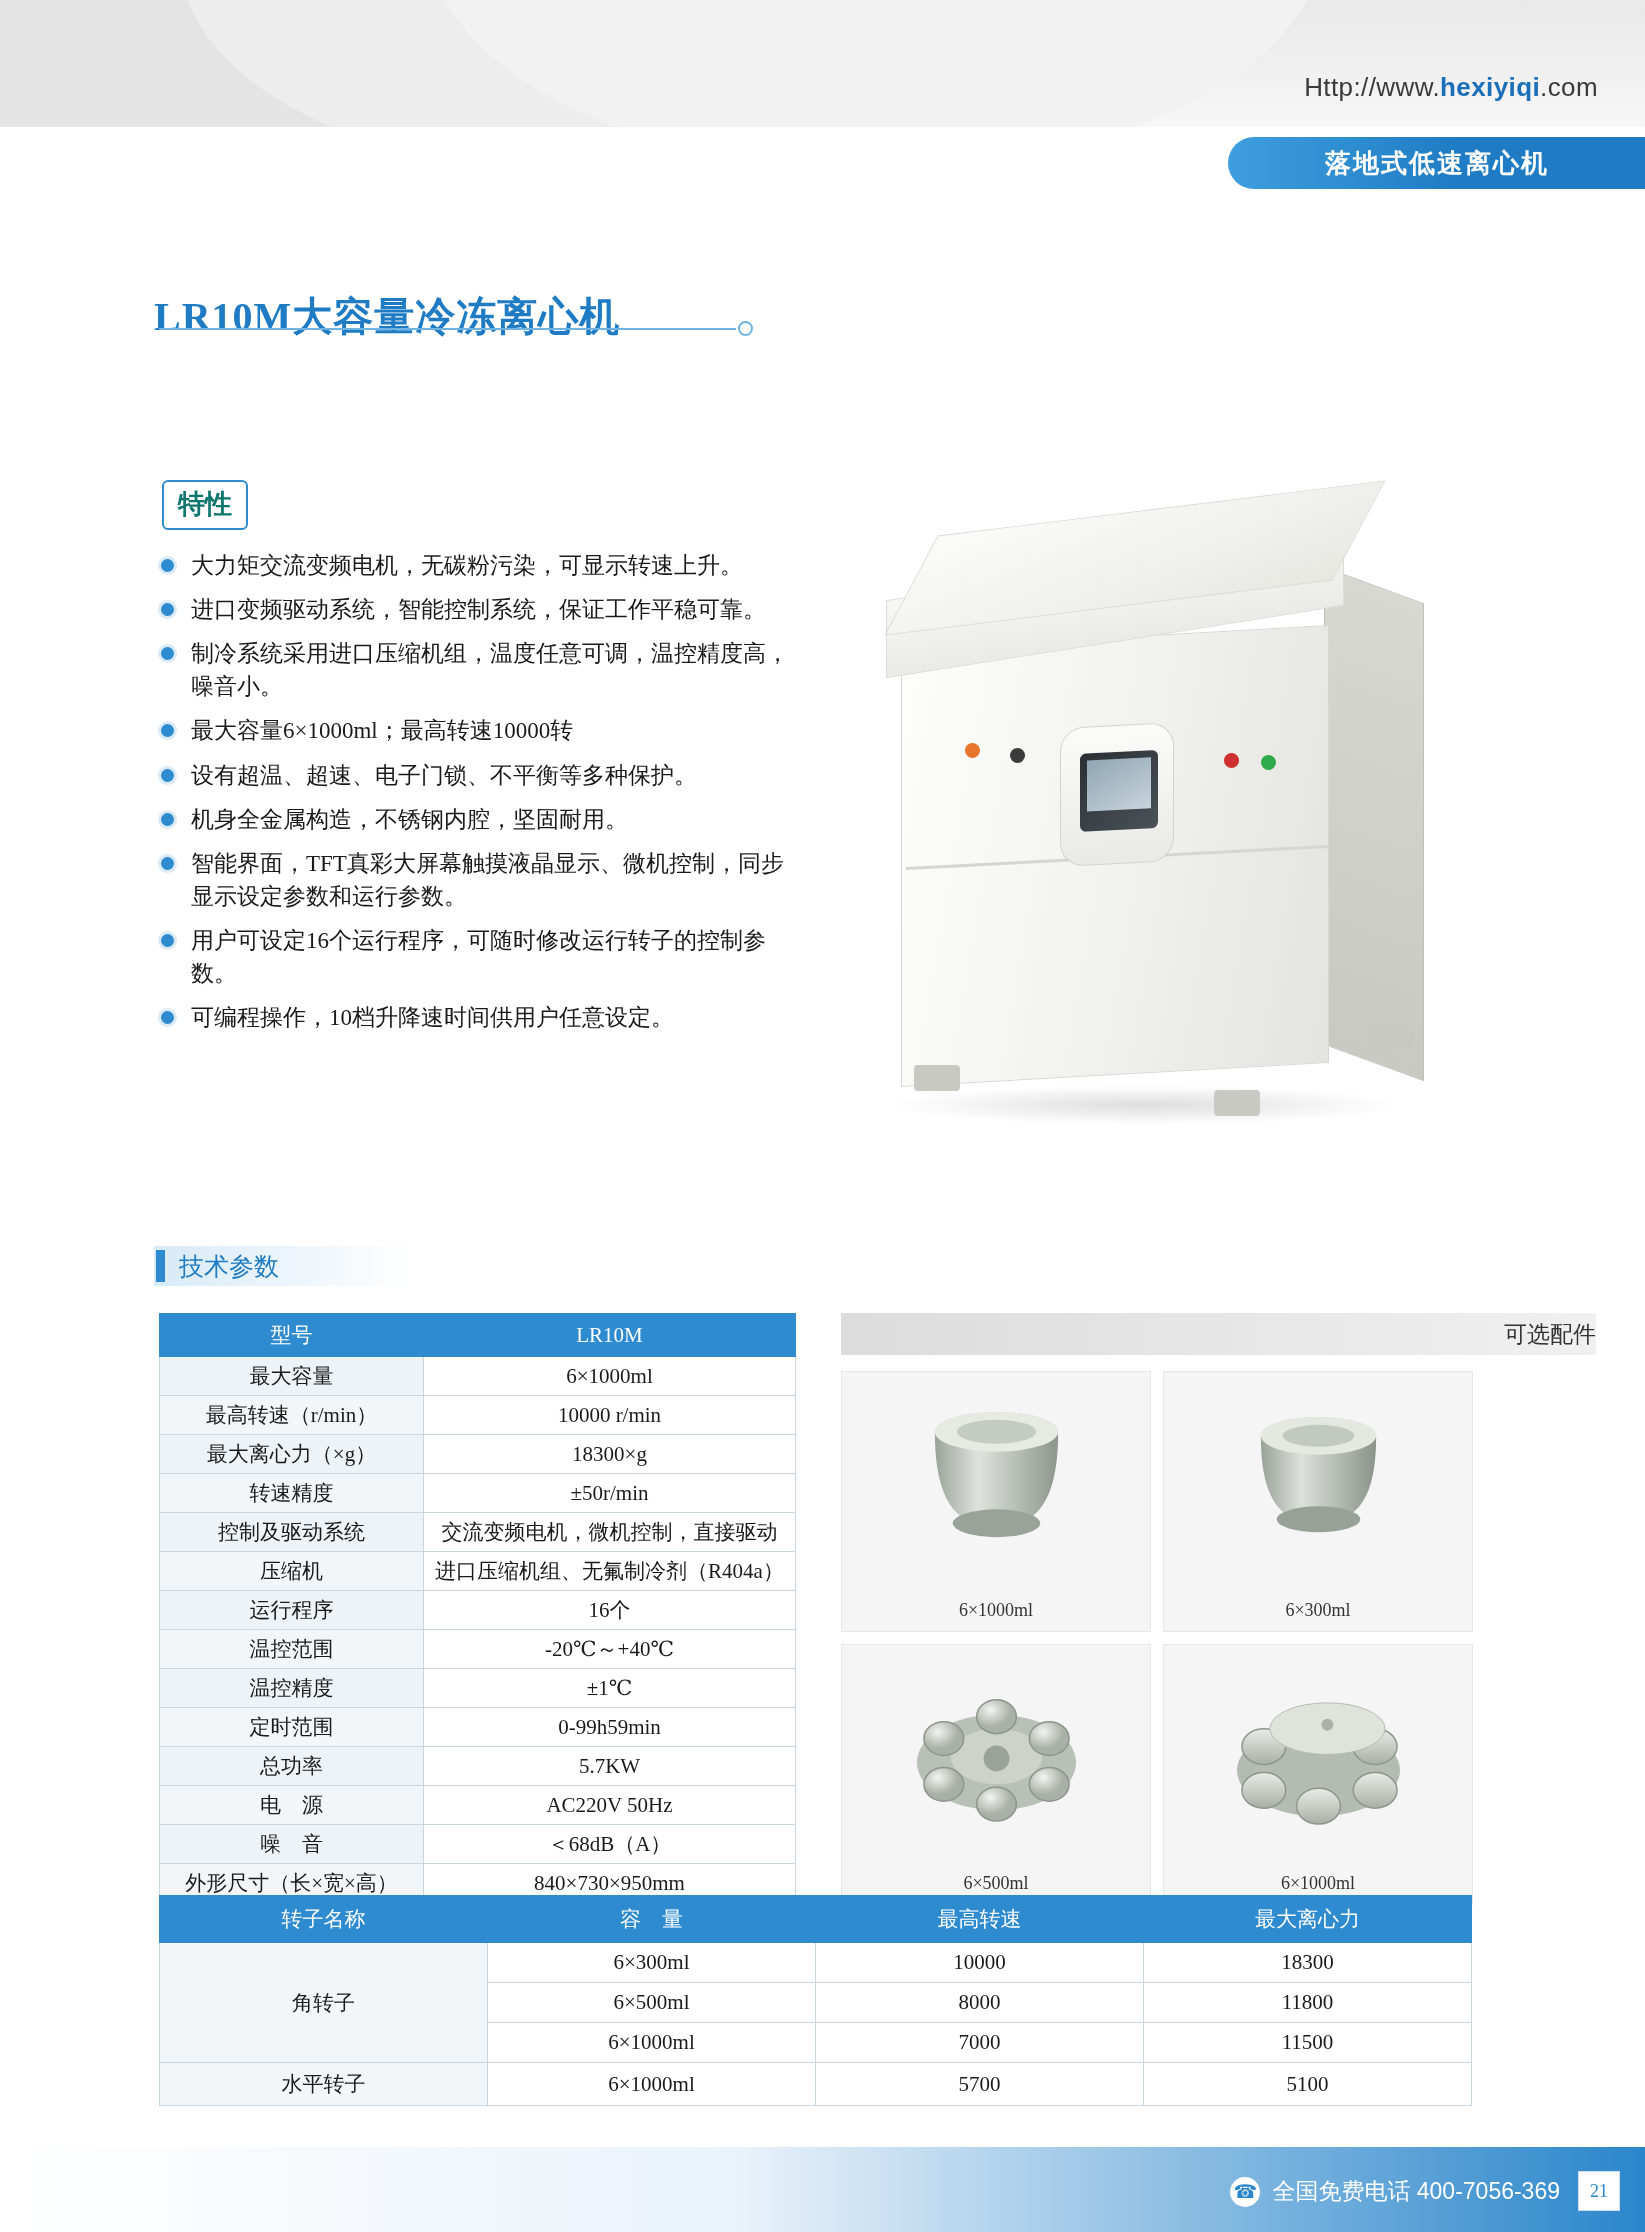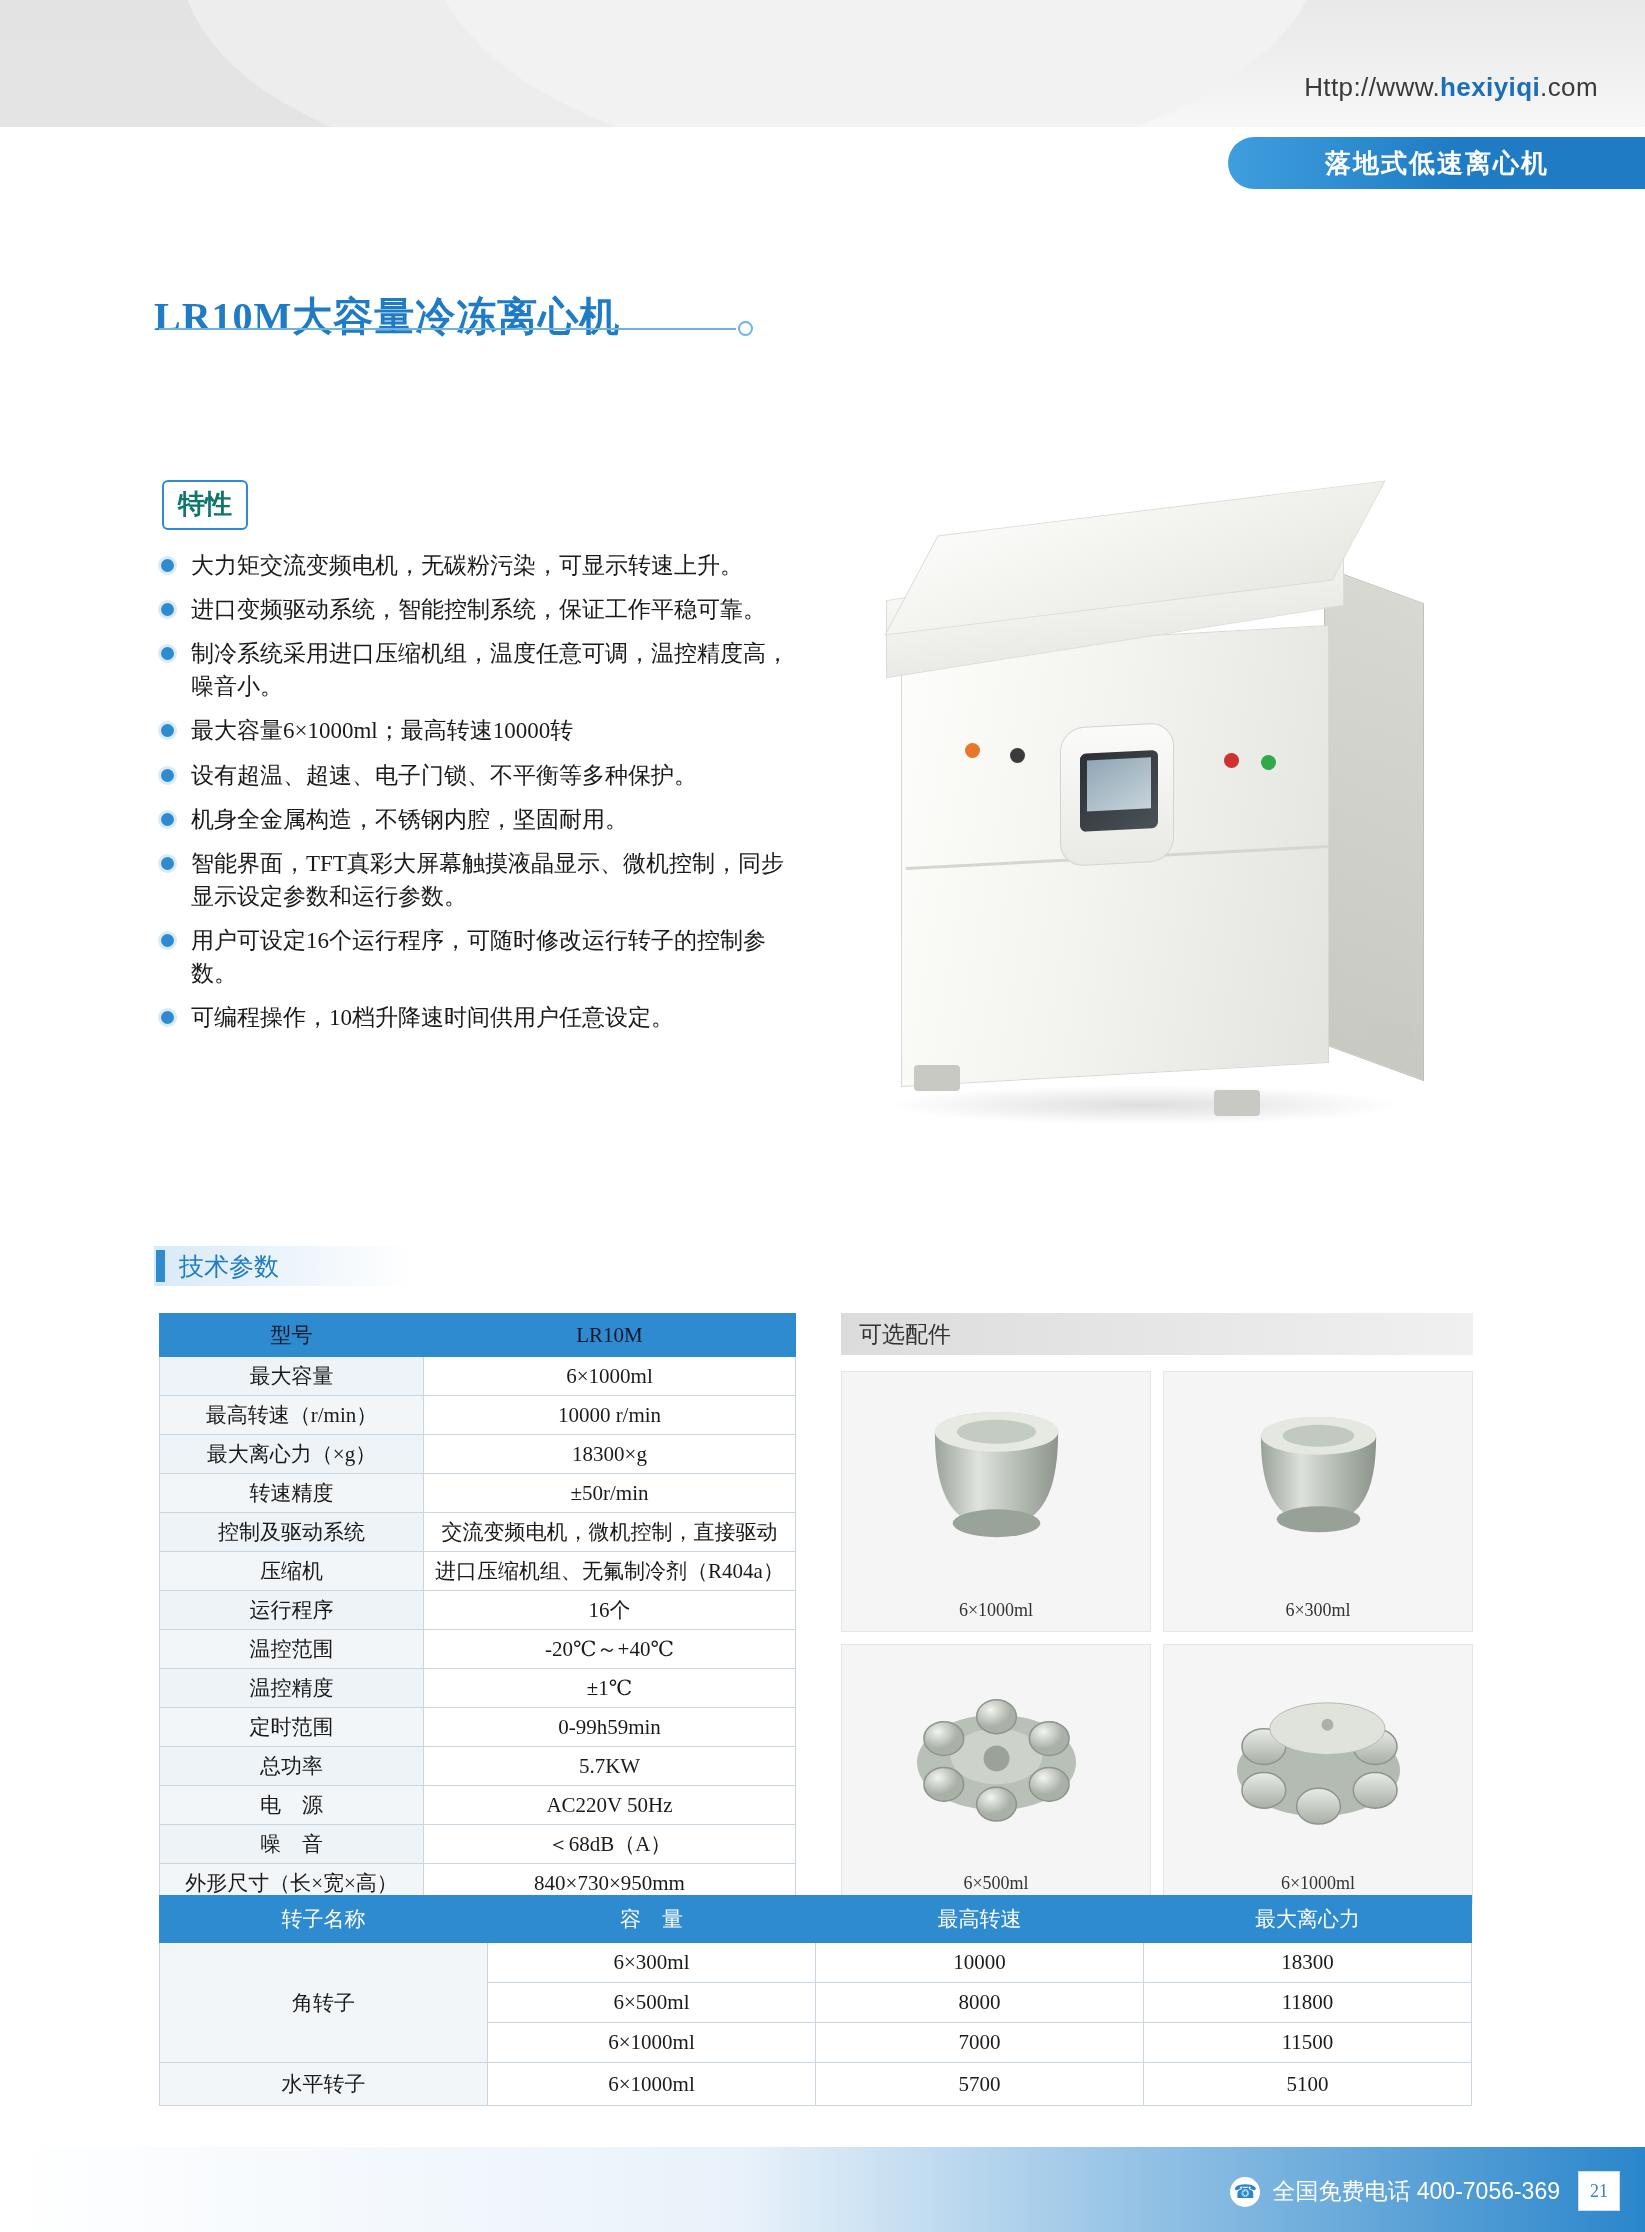--- a/index.html
+++ b/index.html
@@ -160,30 +160,30 @@
 
   
   .spec-table {
     position:absolute; left:159px; top:1313px; width:637px;
     border-collapse:collapse; font-size:21px;
   }
   .spec-table td {
     border:1px solid #c9d6df; padding:5px 4px; text-align:center; color:#1a1a1a;
   }
   .spec-table tr.head td {
-    background:#2e8bd0; color:#0f172a; border:1px solid #2e8bd0; font-size:21px; padding:7px 0;
+    background:#2e8bd0; color:#ffffff; border:1px solid #2e8bd0; font-size:21px; padding:7px 0;
   }
   .spec-table td.k { width:264px; background:#f3f6f9; }
   .spec-table tr:nth-child(even) td.k { background:#eef3f7; }
 
   
   .acc-head {
-    position:absolute; left:841px; top:1313px; width:632px; height:42px;
+    position:absolute; left:841px; top:1313px; width:755px; height:42px;
     background:linear-gradient(90deg,#dcdcdc 0%, #f0f0f0 100%);
-    display:flex; align-items:center;
+    display:flex; align-items:center;justify-content:flex-end;
   }
   .acc-head span { margin-left:18px; font-size:23px; color:#333; }
 
   .acc-grid {
     position:absolute; left:841px; top:1371px; width:632px;
     display:grid; grid-template-columns:1fr 1fr; gap:12px;
   }
   .acc-cell {
     background:#f5f5f5; border:1px solid #e6e6e6; height:261px;
     position:relative; display:flex; flex-direction:column;

